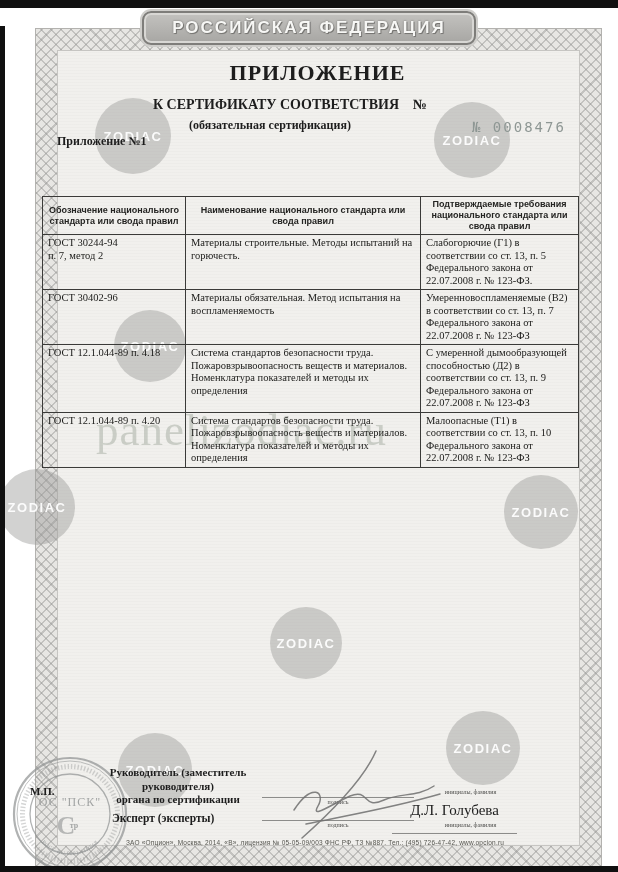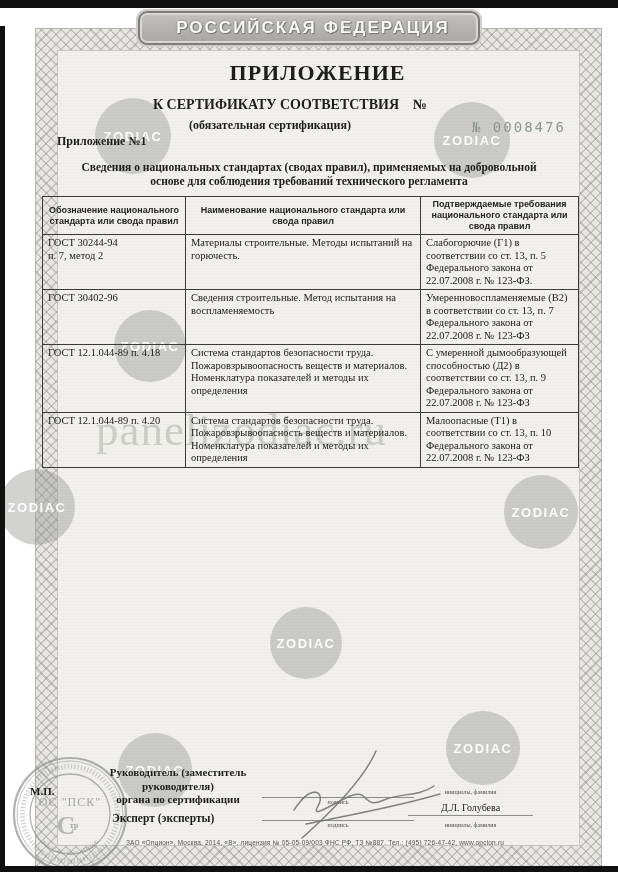--- a/index.html
+++ b/index.html
@@ -40,21 +40,21 @@
     position:absolute;left:96px;top:404px;width:492px;z-index:2;
     font-family:"Liberation Serif",serif;font-size:45px;letter-spacing:1px;
     color:rgba(170,176,165,.55);white-space:nowrap;
   }
   
   .banner{
     position:absolute;left:50%;top:11px;transform:translateX(-50%);z-index:7;
     width:330px;height:30px;border:2px solid #7e7d7a;border-radius:9px;
     background:linear-gradient(#c3c2bf,#a7a6a3);
     box-shadow:inset 0 0 0 2px #d8d7d4, 0 0 0 2px #cfcecb;
-    display:flex;align-items:center;justify-content:center;padding-left:8px;
+    display:flex;align-items:center;justify-content:center;
   }
   .banner span{
     font-family:"Liberation Sans",sans-serif;font-weight:bold;font-size:17px;
     letter-spacing:2px;color:#f7f7f5;text-shadow:0 0 2px #6b6a67,1px 1px 0 #7c7b78;
     white-space:nowrap;
   }
   .abs{position:absolute;z-index:3;}
   .title{left:57px;top:60px;width:521px;text-align:center;font-size:22px;font-weight:bold;letter-spacing:1px;}
   .subtitle{left:90px;top:97px;width:400px;text-align:center;font-size:14px;font-weight:bold;}
   .certnum{left:446px;top:99px;width:150px;font-size:12px;}
@@ -83,21 +83,21 @@
   .mp{left:30px;top:785px;font-size:11px;font-weight:bold;z-index:4;}
   .head-label{left:78px;top:766px;width:200px;text-align:center;font-size:11px;font-weight:bold;line-height:13.5px;}
   .expert-label{left:112px;top:812px;font-size:11.5px;font-weight:bold;}
   .sigline{position:absolute;z-index:3;border-bottom:1px solid #8c8c8a;}
   .sig1{left:262px;top:782px;width:152px;height:15px;}
   .sig2{left:262px;top:805px;width:152px;height:15px;}
   .cap{position:absolute;z-index:3;font-size:6px;color:#4f4f4d;text-align:center;}
   .cap-sig1{left:262px;top:799px;width:152px;}
   .cap-sig2{left:262px;top:822px;width:152px;}
   .name1{left:408px;top:769px;width:125px;text-align:center;font-size:12px;border-bottom:1px solid #8c8c8a;padding-bottom:2px;}
-  .name2{left:408px;top:802px;width:125px;text-align:center;font-size:10px;border-bottom:1px solid #8c8c8a;padding-bottom:2px;}
+  .name2{left:392px;top:802px;width:125px;text-align:center;font-size:15px;border-bottom:1px solid #8c8c8a;padding-bottom:14px;}
   .cap-name1{left:408px;top:789px;width:125px;}
   .cap-name2{left:408px;top:822px;width:125px;}
   .footer{
     left:90px;top:839px;width:450px;text-align:center;z-index:4;
     font-family:"Liberation Sans",sans-serif;font-size:6.5px;color:#55554f;letter-spacing:.2px;
   }
   .stamp-svg{position:absolute;left:8px;top:752px;z-index:3;}
   .scribble-svg{position:absolute;left:272px;top:748px;z-index:4;}
 </style>
 </head>
@@ -137,24 +137,20 @@
 
   <div class="banner">
     <span>РОССИЙСКАЯ ФЕДЕРАЦИЯ</span>
   </div>
 
   <div class="abs title">ПРИЛОЖЕНИЕ</div>
   <div class="abs subtitle">К СЕРТИФИКАТУ СООТВЕТСТВИЯ  №</div>
   <div class="abs certtype">(обязательная сертификация)</div>
   <div class="abs formnum">№ 0008476</div>
   <div class="abs apx-head">Приложение №1</div>
-  <div class="abs apx-desc">
-    <div>Сведения о национальных стандартах (сводах правил), применяемых на добровольной</div>
-    <div>основе для соблюдения требований технического регламента</div>
-  </div>
 
   <table class="std-table">
     <colgroup>
         <col class="col1">
         <col class="col2">
         <col class="col3">
       </colgroup>
     <tbody>
         <tr class="hrow">
       <th>Обозначение национального стандарта или свода правил</th>
@@ -162,21 +158,21 @@
       <th>Подтверждаемые требования национального стандарта или свода правил</th>
     </tr>
     <tr class="r1">
       <td class="pre">ГОСТ 30244-94
 п. 7, метод 2</td>
       <td>Материалы строительные. Методы испытаний на горючесть.</td>
       <td>Слабогорючие (Г1) в соответствии со ст. 13, п. 5 Федерального закона от 22.07.2008 г. № 123-ФЗ.</td>
     </tr>
     <tr class="r2">
       <td class="pre">ГОСТ 30402-96</td>
-      <td>Сведения строительные. Метод испытания на воспламеняемость</td>
+      <td>Материалы обязательная. Метод испытания на воспламеняемость</td>
       <td>Умеренновоспламеняемые (В2) в соответствии со ст. 13, п. 7 Федерального закона от 22.07.2008 г. № 123-ФЗ</td>
     </tr>
     <tr class="r3">
       <td class="pre">ГОСТ 12.1.044-89 п. 4.18</td>
       <td>Система стандартов безопасности труда. Пожаровзрывоопасность веществ и материалов. Номенклатура показателей и методы их определения</td>
       <td>С умеренной дымообразующей способностью (Д2) в соответствии со ст. 13, п. 9 Федерального закона от 22.07.2008 г. № 123-ФЗ</td>
     </tr>
     <tr class="r4">
       <td class="pre">ГОСТ 12.1.044-89 п. 4.20</td>
       <td>Система стандартов безопасности труда. Пожаровзрывоопасность веществ и материалов. Номенклатура показателей и методы их определения</td>

